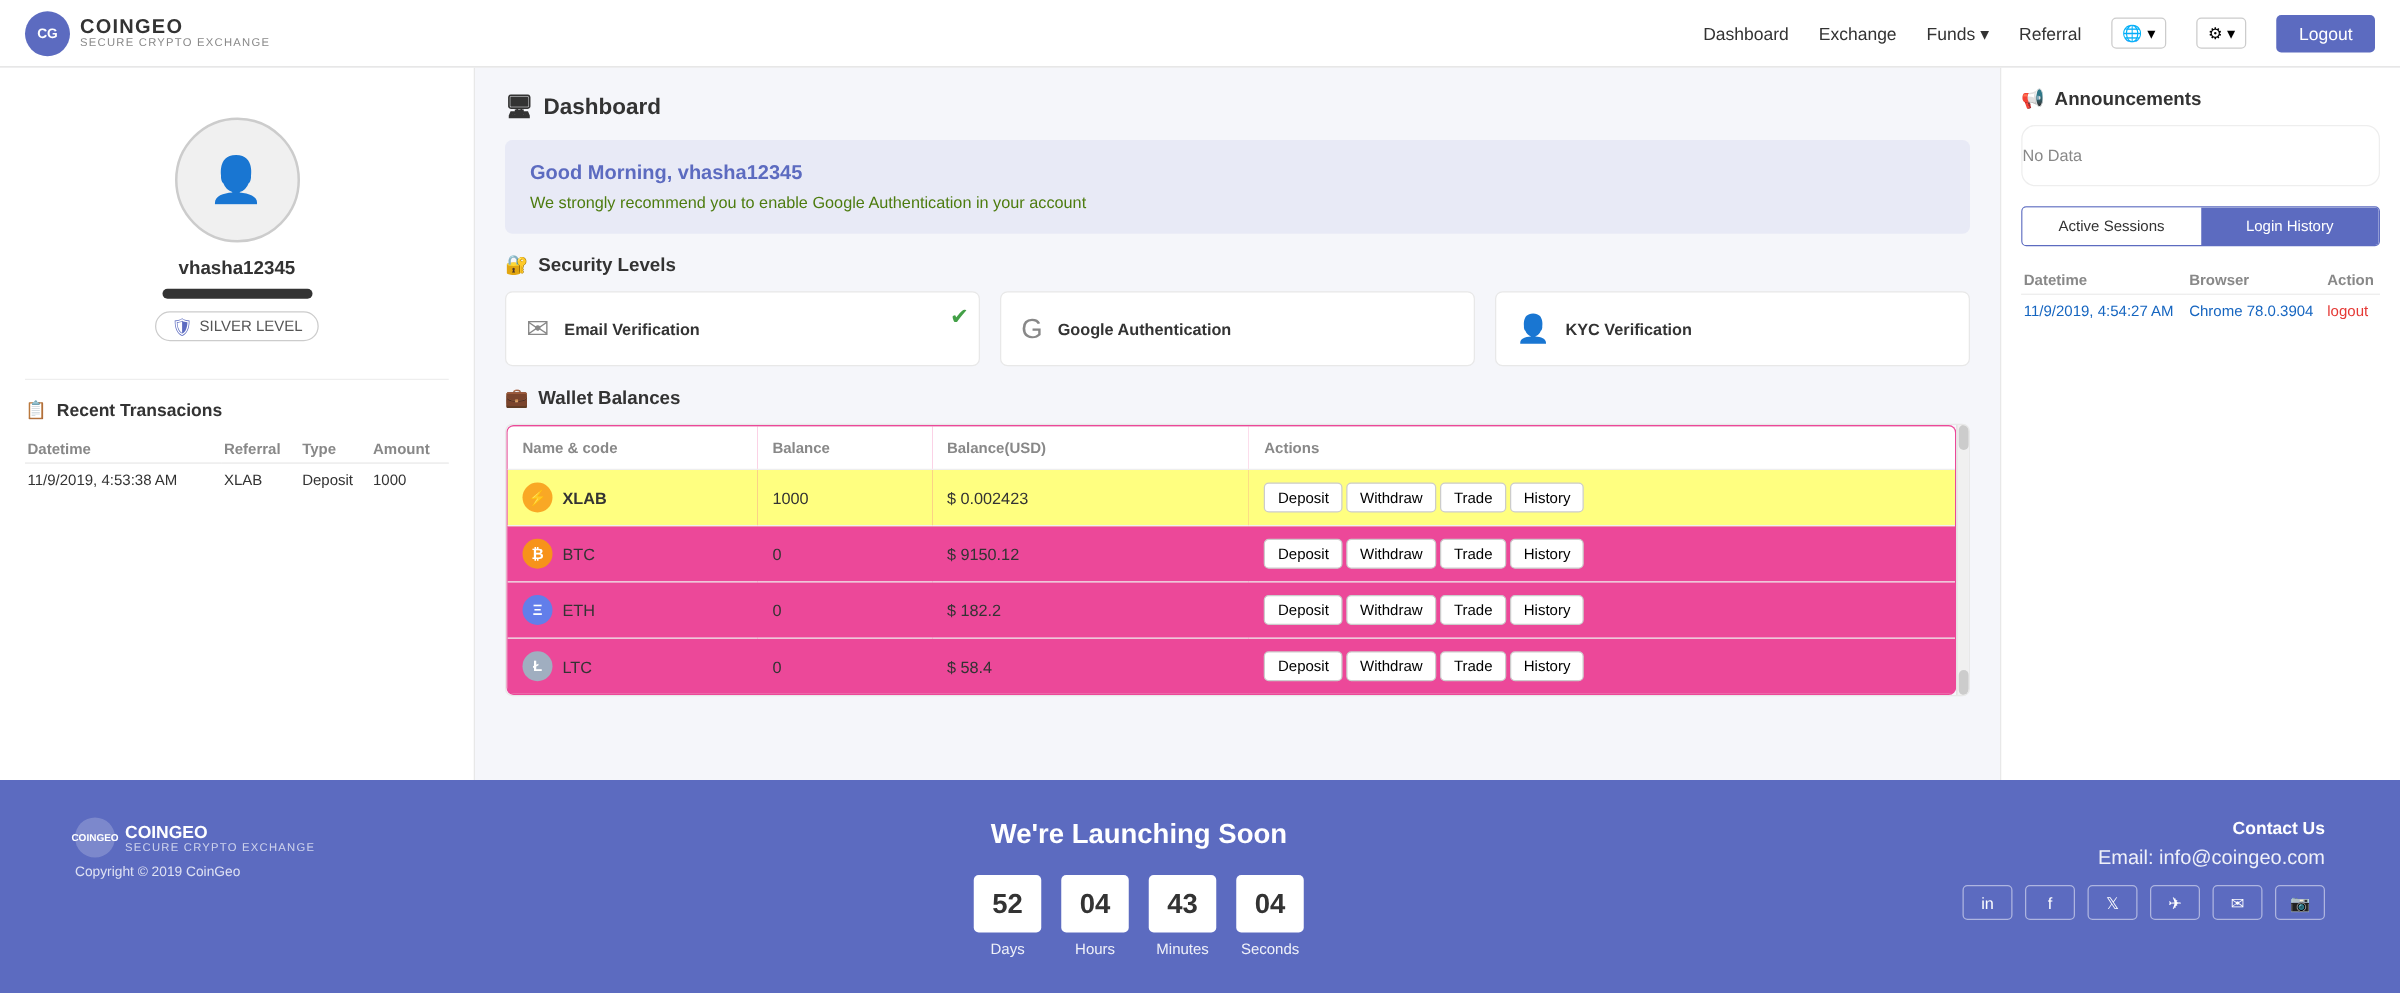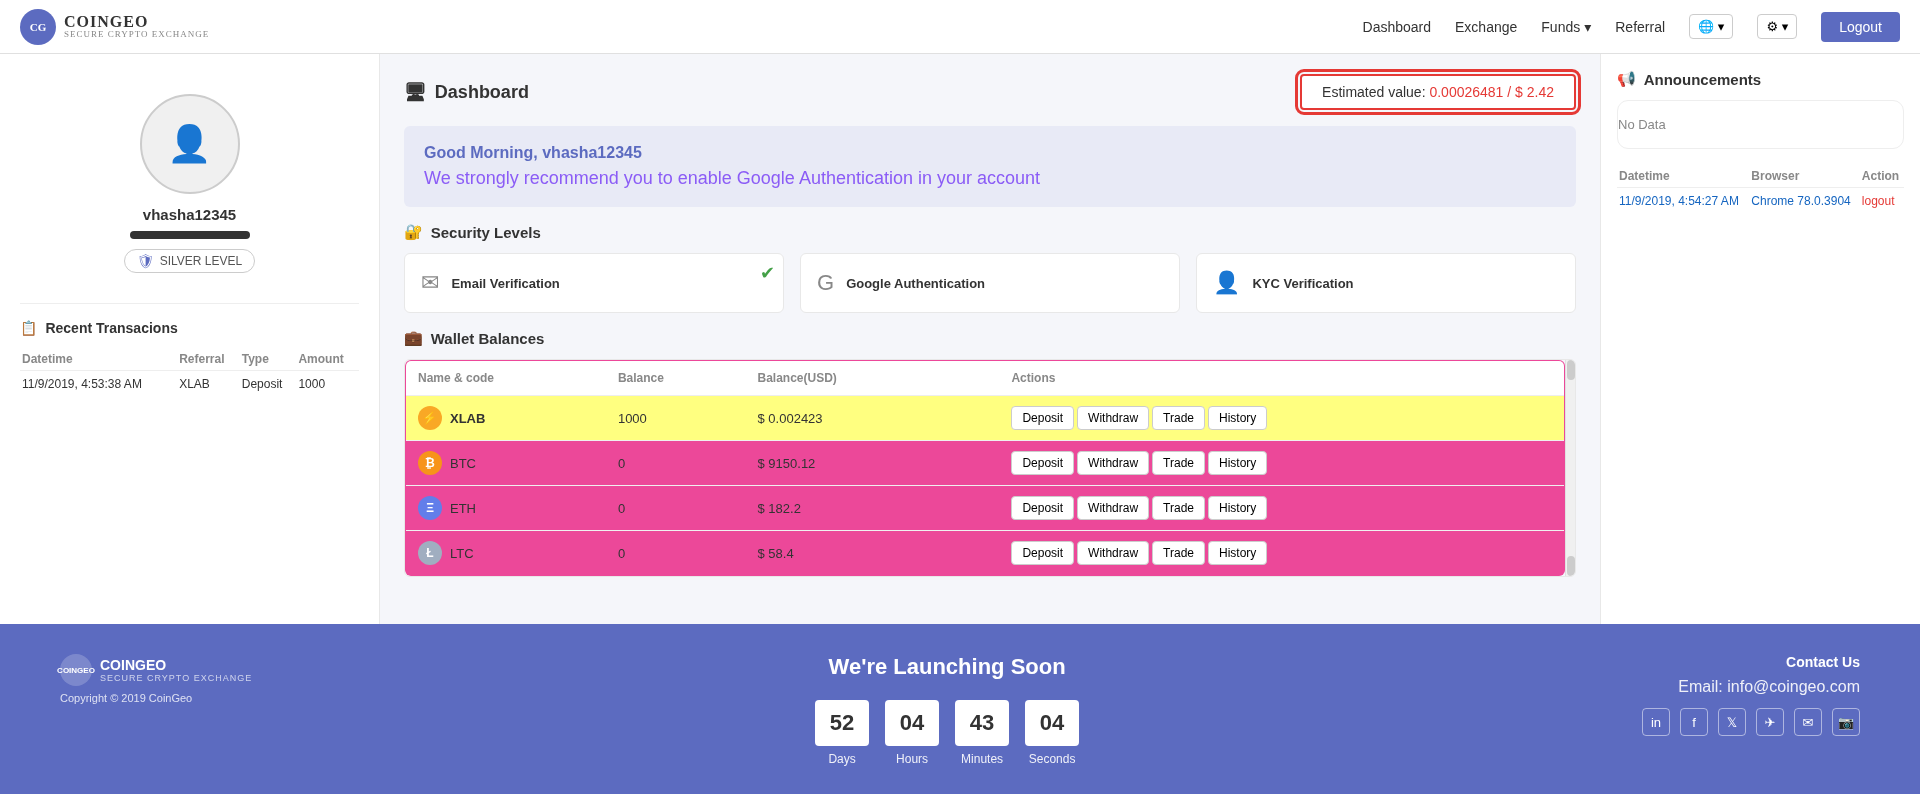--- a/index.html
+++ b/index.html
@@ -14,21 +14,20 @@
       justify-content: space-between;
       padding: 0 20px;
       height: 54px;
       position: relative;
       z-index: 10;
     }
     .navbar-brand {
       display: flex;
       align-items: center;
       gap: 8px;
-      font-family: Liberation Serif, serif;
     }
     .brand-logo {
       width: 36px; height: 36px;
       background: #5c6bc0;
       border-radius: 50%;
       display: flex; align-items: center; justify-content: center;
       color: #fff; font-weight: bold; font-size: 11px;
     }
     .brand-text { display: flex; flex-direction: column; line-height: 1.1; }
     .brand-name { font-weight: bold; font-size: 16px; color: #333; letter-spacing: 1px; }
@@ -129,21 +128,21 @@
     .estimated-value-box .red-text { color: #e53935; }
 
     .greeting-box {
       background: #e8eaf6;
       border-radius: 6px;
       padding: 18px 20px;
       margin-bottom: 16px;
     }
     .greeting-box h2 { font-size: 16px; margin-bottom: 6px; color: #333; }
     .greeting-box h2 span { font-weight: bold; color: #5c6bc0; }
-    .greeting-box p { font-size: 18px; color: #8b5cf6; }
+    .greeting-box p { font-size: 13px; color: #4d7c0f; }
 
     .security-section { margin-bottom: 16px; }
     .section-title {
       display: flex; align-items: center; gap: 8px;
       font-size: 15px; font-weight: bold; margin-bottom: 12px; color: #333;
     }
     .security-cards {
       display: flex; gap: 16px;
     }
     .security-card {
@@ -301,21 +300,21 @@
       min-width: 54px; text-align: center;
       margin-bottom: 6px;
     }
     .countdown-label { font-size: 12px; opacity: 0.9; }
 
     .footer-contact { text-align: right; }
     .footer-contact-title { font-size: 14px; font-weight: bold; margin-bottom: 8px; }
     .footer-contact-email { font-size: 16px; opacity: 0.9; margin-bottom: 12px; }
     .social-icons { display: flex; gap: 10px; justify-content: flex-end; }
     .social-icon {
-      width: 28px; height: 28px;
+      width: 40px; height: 28px;
       border: 1px solid rgba(255,255,255,0.5);
       border-radius: 4px;
       display: flex; align-items: center; justify-content: center;
       font-size: 13px; cursor: pointer;
     }
 
     
     .highlight-outline {
       outline: 3px solid #e53935;
       outline-offset: 2px;
@@ -392,24 +391,20 @@
         </tbody>
     </table>
   </div>
 
   <div class="content">
 
     <div class="dashboard-header">
       <div class="dashboard-title">
         <span>🖥</span>
         <span>Dashboard</span>
-      </div>
-      <div class="estimated-value-box highlight-outline">
-        <span>Estimated value:</span>
-        <span class="red-text">0.00026481 / $ 2.42</span>
       </div>
     </div>
 
     <div class="greeting-box">
       <h2>
         <span>Good Morning,</span>
         <span style="color:#5c6bc0;font-weight:bold;">vhasha12345</span>
       </h2>
       <p>We strongly recommend you to enable Google Authentication in your account</p>
     </div>
@@ -516,20 +511,24 @@
 
   </div>
 
   <div class="right-sidebar">
     <div class="announcements-title">
       <span>📢</span>
       <span>Announcements</span>
     </div>
     <div class="no-data">No Data</div>
 
+    <div class="tabs-row">
+      <button class="tab-btn inactive">Active Sessions</button>
+      <button class="tab-btn active">Login History</button>
+    </div>
 
     <table class="login-history-table">
       <thead>
         <tr>
           <th>Datetime</th>
           <th>Browser</th>
           <th>Action</th>
         </tr>
       </thead>
       <tbody id="history-tbody">

